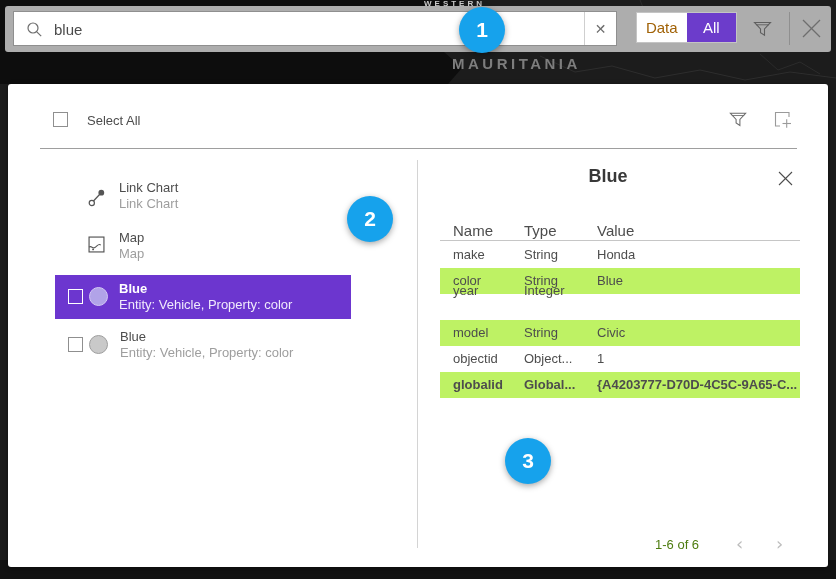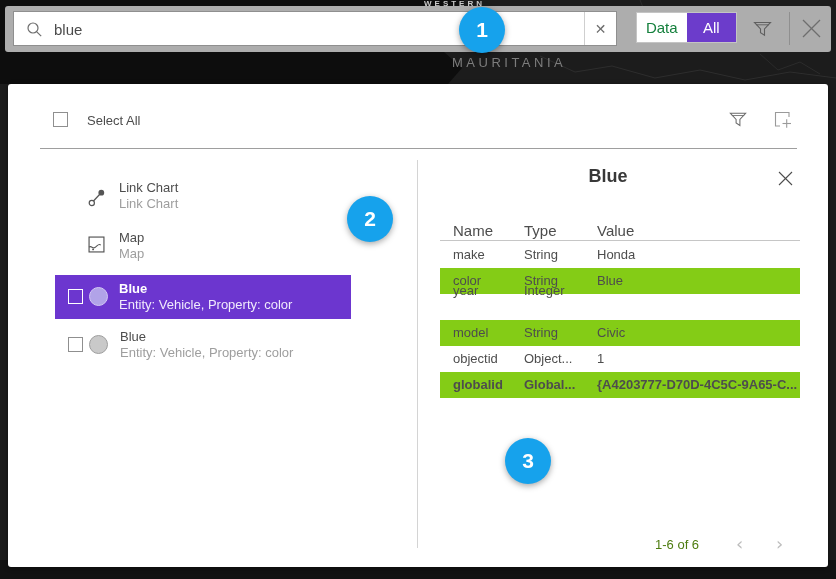--- a/index.html
+++ b/index.html
@@ -5,39 +5,39 @@
   html,body { margin:0; padding:0; }
   body { width:836px; height:579px; position:relative; overflow:hidden;
          background:#1c1c1c; font-family:"Liberation Sans", sans-serif;
          -webkit-font-smoothing:antialiased; }
   .abs { position:absolute; }
 
   
   #map-bg { left:0; top:0; width:836px; height:579px; z-index:0; }
   .map-label-top { left:424px; top:-1px; font-size:8px; font-weight:bold;
                    letter-spacing:3px; color:#c9c9c9; z-index:1; }
-  .map-label-mid { left:452px; top:55px; font-size:13px; font-weight:normal;
+  .map-label-mid { left:452px; top:55px; font-size:15px; font-weight:bold;
                    letter-spacing:3.5px; color:#7d7d7d; z-index:1; }
 
   
   .topbar { left:5px; top:6px; width:826px; height:46px; background:#adadad;
             border-radius:3px; z-index:2; }
   .search-box { position:absolute; left:8px; top:5px; width:604px; height:35px;
                 background:#fff; border:1px solid #8f8f8f; box-sizing:border-box; }
   .search-glyph { position:absolute; left:12px; top:9px; }
   .search-text { position:absolute; left:40px; top:9px; font-size:15px; color:#4b4b4b; }
   .clear-cell { position:absolute; right:0; top:0; width:31px; height:33px;
                 border-left:1px solid #cfcfcf; display:flex; align-items:center;
                 justify-content:center; font-size:14px; color:#6e6e6e; cursor:pointer; }
   .toggle { position:absolute; left:631px; top:6px; width:101px; height:31px;
             background:#fff; border:1px solid #c4c4c4; box-sizing:border-box;
             display:flex; }
   .seg { flex:1; display:flex; align-items:center; justify-content:center;
          font-size:15px; }
-  .seg-data { color:#15803d;border-radius:12px; }
+  .seg-data { color:#a16207;border-radius:12px; }
   .seg-all  { background:#6c3ccb; color:#fff; }
   .topbar-funnel { position:absolute; left:747px; top:13px; }
   .topbar-vdiv { position:absolute; left:784px; top:6px; width:1px; height:33px;
                  background:#8f8f8f; }
   .topbar-close { position:absolute; left:795px; top:11px; cursor:pointer; }
 
   
   .callout { width:46px; height:46px; border-radius:50%; background:#16a2ec;
              color:#fff; font-size:21px; font-weight:bold; display:flex;
              align-items:center; justify-content:center; z-index:10;
@@ -68,21 +68,21 @@
 
   
   .details-title { left:410px; top:82px; width:380px; text-align:center;
                    font-size:18px; font-weight:600; color:#383838; }
   .details-close { left:769px; top:86px; cursor:pointer; }
   .dtable { left:432px; top:134px; width:360px; }
   .dtable .thead { position:absolute; top:0; height:22px; font-size:15px; color:#4d4d4d; }
   .th-divider { position:absolute; left:0; top:22px; width:360px; height:1px; background:#c6c6c6; }
   .drow { position:absolute; left:0; width:360px; height:26px; font-size:13px;
           color:#4d4d4d; line-height:26px; white-space:nowrap; overflow:hidden; }
-  .drow.shaded { background:#84cc16; }
+  .drow.shaded { background:#bef264; }
   .dcell { position:absolute; top:0; line-height:26px; }
   .c-name { left:13px; } .c-type { left:84px; } .c-value { left:157px; width:200px;
             overflow:hidden; text-overflow:clip; }
   .pagination-text { left:647px; top:453px; font-size:13px; color:#4d7c0f; }
   .page-chev { font-size:18px; color:#bdbdbd; line-height:16px; cursor:default;
                font-family:"DejaVu Sans", sans-serif; }
   #chev-prev { left:728px; top:452px; }
   #chev-next { left:768px; top:452px; }
 
   svg { display:block; }

